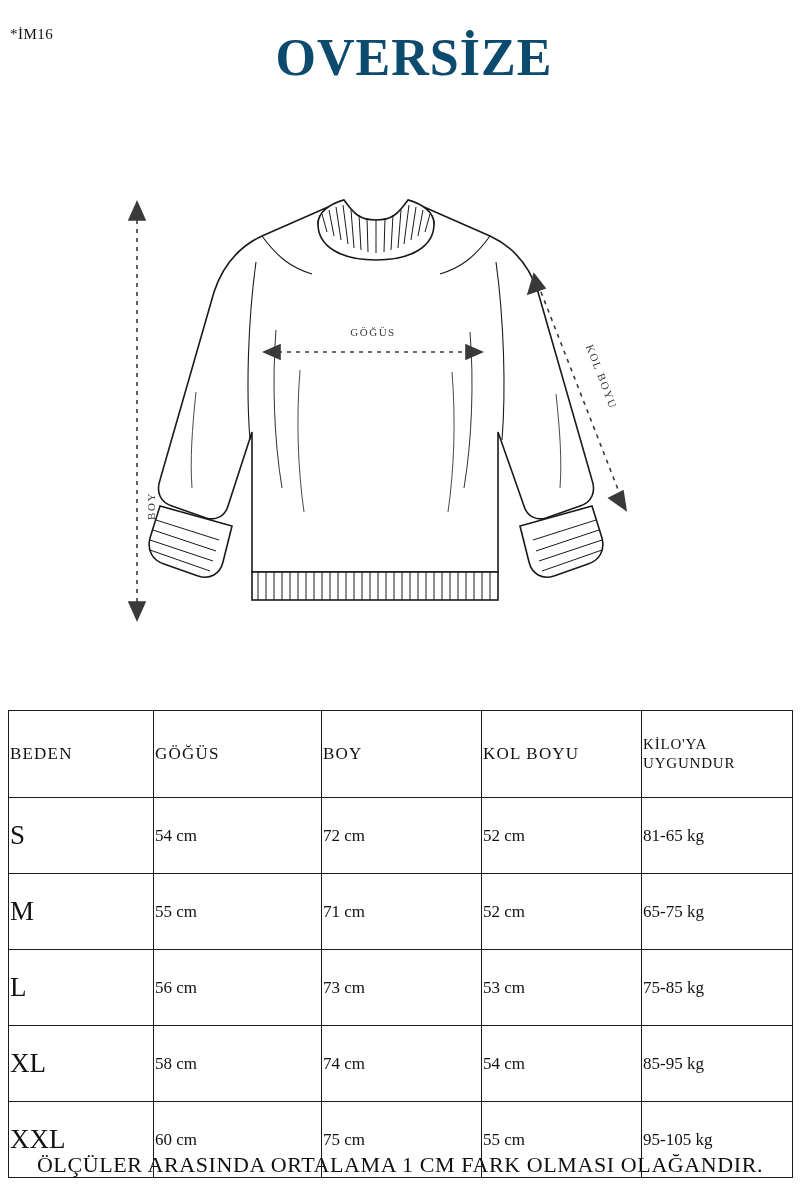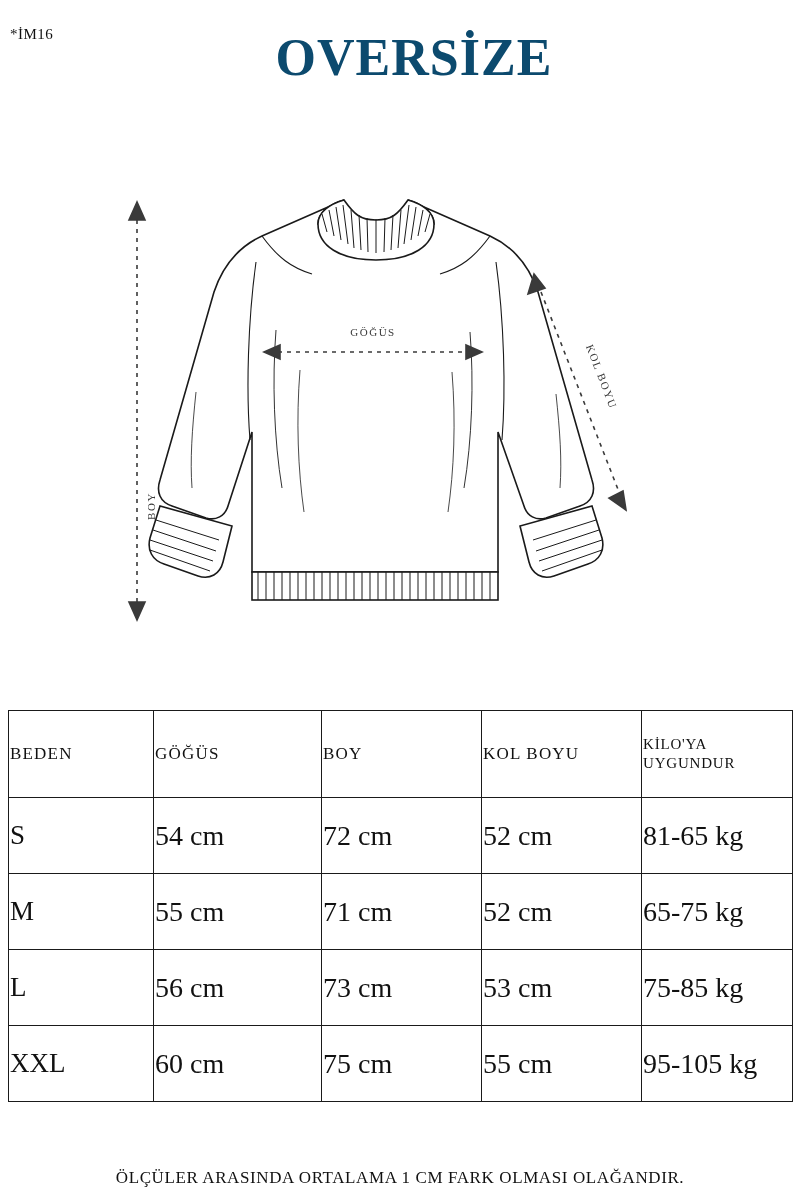--- a/index.html
+++ b/index.html
@@ -73,44 +73,43 @@
     font-weight: 400;
     letter-spacing: 1.2px;
   }
   .size-table thead th.two-line {
     font-size: 15px;
     line-height: 1.25;
     letter-spacing: 0.8px;
   }
   .size-table tbody td {
     height: 73px;
-    font-size: 28px;
+    font-size: 17px;
     font-weight: 400;
   }
   .size-table tbody td.size-cell {
     font-size: 27px;
   }
 
   .col-1 { width: 145px; }
   .col-2 { width: 168px; }
   .col-3 { width: 160px; }
   .col-4 { width: 160px; }
   .col-5 { width: 151px; }
 
   .footnote {
     position: absolute;
     left: 0;
     top: 1152px;
     width: 100%;
     text-align: center;
-    font-size: 17px;
+    font-size: 22px;
     letter-spacing: 0.6px;
     font-family: "Liberation Serif", serif;
     color: #111;
-    margin-top: 16px;
   }
 
   .svg-label {
     font-family: "Liberation Serif", serif;
     font-size: 11px;
     letter-spacing: 1.5px;
     fill: #3a3a3a;
   }
 </style>
 </head>
@@ -294,20 +293,27 @@
       <td>65-75 kg</td>
     </tr>
     <tr>
       <td class="size-cell">L</td>
       <td>56 cm</td>
       <td>73 cm</td>
       <td>53 cm</td>
       <td>75-85 kg</td>
     </tr>
     <tr>
+      <td class="size-cell">XL</td>
+      <td>58 cm</td>
+      <td>74 cm</td>
+      <td>54 cm</td>
+      <td>85-95 kg</td>
+    </tr>
+    <tr>
       <td class="size-cell">XXL</td>
       <td>60 cm</td>
       <td>75 cm</td>
       <td>55 cm</td>
       <td>95-105 kg</td>
     </tr>
   </tbody>
 </table>
 
 <div class="footnote">ÖLÇÜLER ARASINDA ORTALAMA 1 CM FARK OLMASI OLAĞANDIR.</div>

